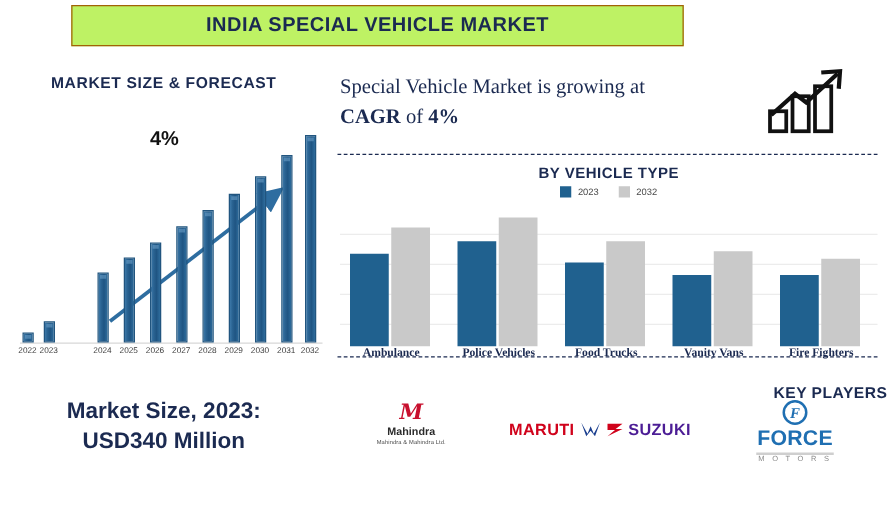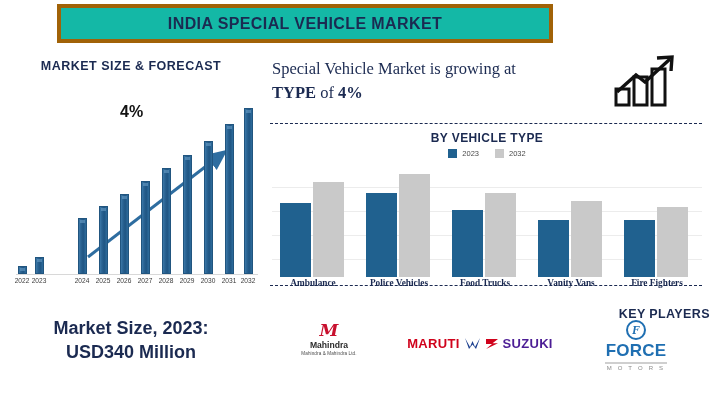--- a/index.html
+++ b/index.html
@@ -8,22 +8,22 @@
     background:#ffffff;
     font-family:"Liberation Sans", sans-serif;
     overflow:hidden;
     position:relative;
   }
   .root{position:relative;width:710px;height:419px;}
 
   
   .title-box{
     position:absolute;left:57px;top:4px;width:488px;height:31px;
-    border:4px solid #a16207;
-    background:#14b8a6;
+    border:1px solid #a16207;
+    background:#bef264;
     display:flex;align-items:center;justify-content:center;
   }
   .title-text{
     font-size:16px;font-weight:bold;color:#1b2a51;
     letter-spacing:.4px;
   }
 
   
   .left-panel{position:absolute;left:0;top:45px;width:262px;height:260px;}
   .left-heading{
@@ -189,21 +189,21 @@
 
   <div class="market-size">
     <div>Market Size, 2023:</div>
     <div>USD340 Million</div>
   </div>
 
   <div class="right-panel">
 
     <div class="headline">
       <span>Special Vehicle Market is growing at</span><br>
-      <b>TYPE</b><span> of </span><b>4%</b>
+      <b>CAGR</b><span> of </span><b>4%</b>
     </div>
 
     <svg class="growth-icon" viewBox="0 0 72 56">
       <rect x="4" y="36" width="13" height="16" fill="none" stroke="#111" stroke-width="3"></rect>
       <rect x="22" y="24" width="13" height="28" fill="none" stroke="#111" stroke-width="3"></rect>
       <rect x="40" y="16" width="13" height="36" fill="none" stroke="#111" stroke-width="3"></rect>
       <path d="M5 39 L24 22 L33 29 L58 6" fill="none" stroke="#111" stroke-width="3.4"></path>
       <path d="M45 5 L60 4 L59 18" fill="none" stroke="#111" stroke-width="3.4"></path>
     </svg>
 

